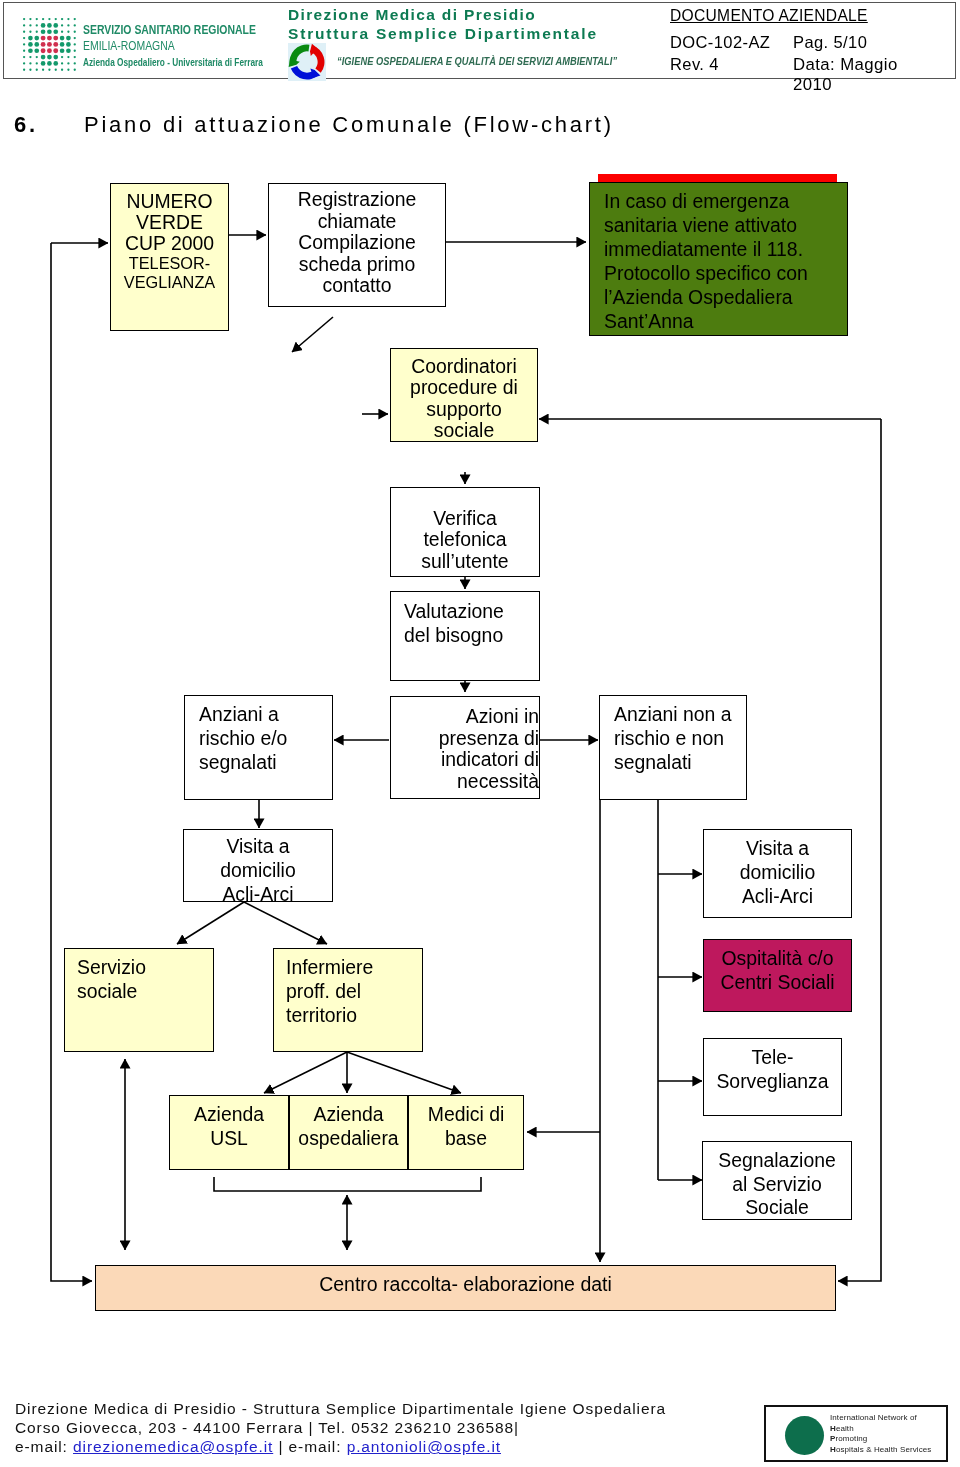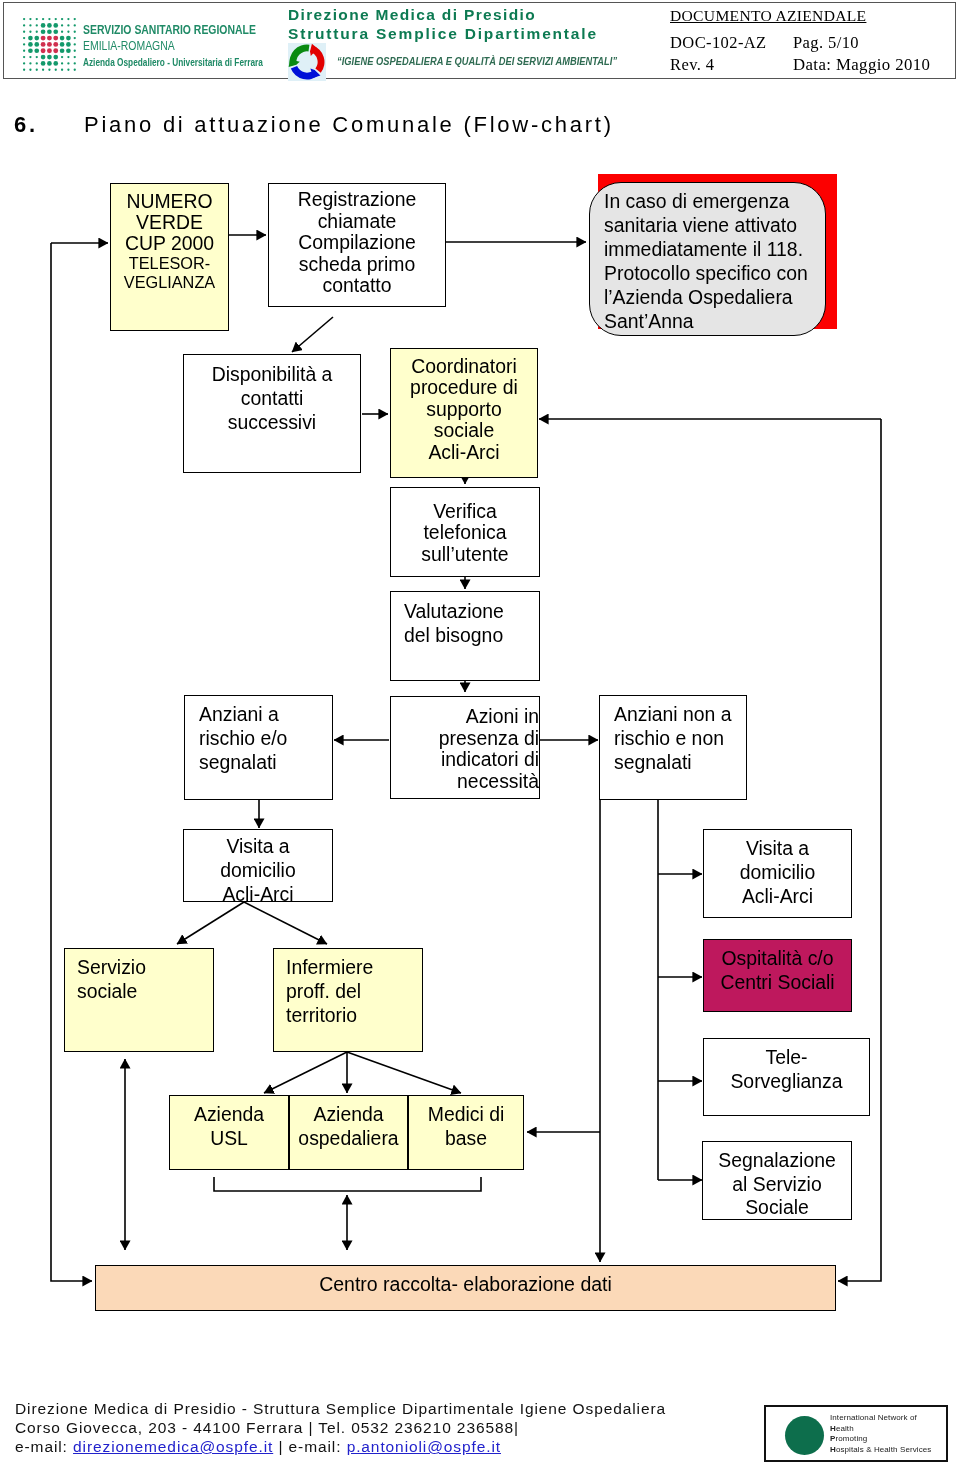--- a/index.html
+++ b/index.html
@@ -16,21 +16,21 @@
   #lg2{top:45px;font-size:12.6px;font-weight:normal;transform:scaleX(.83) translateY(-0.72em);}
   #lg3{top:61px;font-size:10.1px;transform:scaleX(.82) translateY(-0.72em);}
 
   #dept-cell{position:absolute;left:282px;top:0;width:370px;height:100%;}
   .dept-line{position:absolute;left:2px;color:#0d7a52;font-weight:bold;white-space:nowrap;font-size:15.5px;}
   #dp1{top:3px;letter-spacing:1.35px;}
   #dp2{top:22px;letter-spacing:1.82px;}
   #recyc{position:absolute;left:2px;top:40px;width:38px;height:38px;}
   #motto{position:absolute;left:51px;top:52px;color:#2f6b52;font-weight:bold;font-style:italic;font-size:11px;white-space:nowrap;letter-spacing:.05px;transform-origin:left top;transform:scaleX(.843);}
 
-  #doc-cell{position:absolute;left:656px;top:0;right:16px;height:100%;font-family:Liberation Serif, serif;}
+  #doc-cell{position:absolute;left:656px;top:0;right:16px;height:100%;}
   #doc-title{position:absolute;left:10px;top:4px;font-size:15.6px;color:#000;text-decoration:underline;white-space:nowrap;letter-spacing:.3px;}
   #doc-code{position:absolute;left:10px;top:30px;font-size:16.5px;letter-spacing:.4px;}
   #doc-rev{position:absolute;left:10px;top:52px;font-size:16.5px;letter-spacing:.4px;}
   #doc-page{position:absolute;left:133px;top:30px;font-size:16.5px;letter-spacing:.4px;}
   #doc-date{position:absolute;left:133px;top:52px;font-size:16.8px;letter-spacing:.4px;}
 
   
   #sec-num{position:absolute;left:14px;top:112px;font-size:22px;font-weight:bold;letter-spacing:2.7px;}
   #sec-title{position:absolute;left:84px;top:112px;font-size:22px;font-weight:normal;letter-spacing:2.75px;white-space:nowrap;}
 
@@ -229,41 +229,36 @@
       <span style="font-size:16.3px;line-height:19px;">TELESOR-</span>
       <span style="font-size:16.3px;line-height:19px;">VEGLIANZA</span>
     </div>
     <div class="nb" style="left:268px;top:183px;width:178px;height:124px;background:#ffffff;font-size:19.4px;line-height:21.5px;text-align:center;justify-content:flex-start;align-items:center;padding-top:5px;padding-left:0px;">
       <span>Registrazione</span>
       <span>chiamate</span>
       <span>Compilazione</span>
       <span>scheda primo</span>
       <span>contatto</span>
     </div>
-    <div class="nb" style="left:589px;top:182px;width:237px;height:154px;background:#e5e5e5;font-size:19.4px;line-height:24px;text-align:left;justify-content:flex-start;align-items:flex-start;padding-top:6px;padding-left:14px;border-radius:32px;">
+    <div class="nb" style="left:589px;top:182px;width:259px;height:154px;background:#4d7c0f;font-size:19.4px;line-height:24px;text-align:left;justify-content:flex-start;align-items:flex-start;padding-top:6px;padding-left:14px;">
       <span>In caso di emergenza</span>
       <span>sanitaria viene attivato</span>
       <span>immediatamente il 118.</span>
       <span>Protocollo specifico con</span>
       <span>l’Azienda Ospedaliera</span>
       <span>Sant’Anna</span>
     </div>
-    <div class="nb" style="left:183px;top:354px;width:178px;height:119px;background:#ffffff;font-size:19.4px;line-height:24px;text-align:center;justify-content:flex-start;align-items:center;padding-top:7px;padding-left:0px;">
-      <span>Disponibilità a</span>
-      <span>contatti</span>
-      <span>successivi</span>
-    </div>
-    <div class="nb" style="left:390px;top:348px;width:148px;height:130px;background:#ffffcc;font-size:19.4px;line-height:21.4px;text-align:center;justify-content:flex-start;align-items:center;padding-top:7px;padding-left:0px;">
+    <div class="nb" style="left:390px;top:348px;width:148px;height:94px;background:#ffffcc;font-size:19.4px;line-height:21.4px;text-align:center;justify-content:flex-start;align-items:center;padding-top:7px;padding-left:0px;">
       <span>Coordinatori</span>
       <span>procedure di</span>
       <span>supporto</span>
       <span>sociale</span>
       <span>Acli-Arci</span>
     </div>
-    <div class="nb" style="left:390px;top:487px;width:150px;height:90px;background:#ffffff;font-size:19.4px;line-height:21.4px;text-align:center;justify-content:flex-start;align-items:center;padding-top:13px;padding-left:0px;">
+    <div class="nb" style="left:390px;top:487px;width:150px;height:90px;background:#ffffff;font-size:19.4px;line-height:21.4px;text-align:center;justify-content:flex-start;align-items:center;padding-top:20px;padding-left:0px;">
       <span>Verifica</span>
       <span>telefonica</span>
       <span>sull’utente</span>
     </div>
     <div class="nb" style="left:390px;top:591px;width:150px;height:90px;background:#ffffff;font-size:19.4px;line-height:23.5px;text-align:left;justify-content:flex-start;align-items:flex-start;padding-top:8px;padding-left:13px;">
       <span>Valutazione</span>
       <span>del bisogno</span>
     </div>
     <div class="nb" style="left:184px;top:695px;width:149px;height:105px;background:#ffffff;font-size:19.4px;line-height:24px;text-align:left;justify-content:flex-start;align-items:flex-start;padding-top:6px;padding-left:14px;">
       <span>Anziani a</span>
@@ -309,21 +304,21 @@
     </div>
     <div class="nb" style="left:703px;top:829px;width:149px;height:89px;background:#ffffff;font-size:19.4px;line-height:24px;text-align:center;justify-content:flex-start;align-items:center;padding-top:6px;padding-left:0px;">
       <span>Visita a</span>
       <span>domicilio</span>
       <span>Acli-Arci</span>
     </div>
     <div class="nb" style="left:703px;top:939px;width:149px;height:73px;background:#be185d;font-size:19.4px;line-height:24px;text-align:center;justify-content:flex-start;align-items:center;padding-top:6px;padding-left:0px;">
       <span>Ospitalità c/o</span>
       <span>Centri Sociali</span>
     </div>
-    <div class="nb" style="left:703px;top:1038px;width:167px;height:78px;background:#ffffff;font-size:19.4px;line-height:24px;text-align:center;justify-content:flex-start;align-items:center;padding-top:6px;padding-left:0px;">
+    <div class="nb" style="left:703px;top:1038px;width:139px;height:78px;background:#ffffff;font-size:19.4px;line-height:24px;text-align:center;justify-content:flex-start;align-items:center;padding-top:6px;padding-left:0px;">
       <span>Tele-</span>
       <span>Sorveglianza</span>
     </div>
     <div class="nb" style="left:702px;top:1141px;width:150px;height:79px;background:#ffffff;font-size:19.4px;line-height:23.5px;text-align:center;justify-content:flex-start;align-items:center;padding-top:7px;padding-left:0px;">
       <span>Segnalazione</span>
       <span>al Servizio</span>
       <span>Sociale</span>
     </div>
     <div class="nb" style="left:95px;top:1265px;width:741px;height:46px;background:#fbd9b8;font-size:19.5px;line-height:20px;text-align:center;justify-content:flex-start;align-items:center;padding-top:8px;padding-left:0px;border-width:1.5px;">
       <span>Centro raccolta- elaborazione dati</span>

